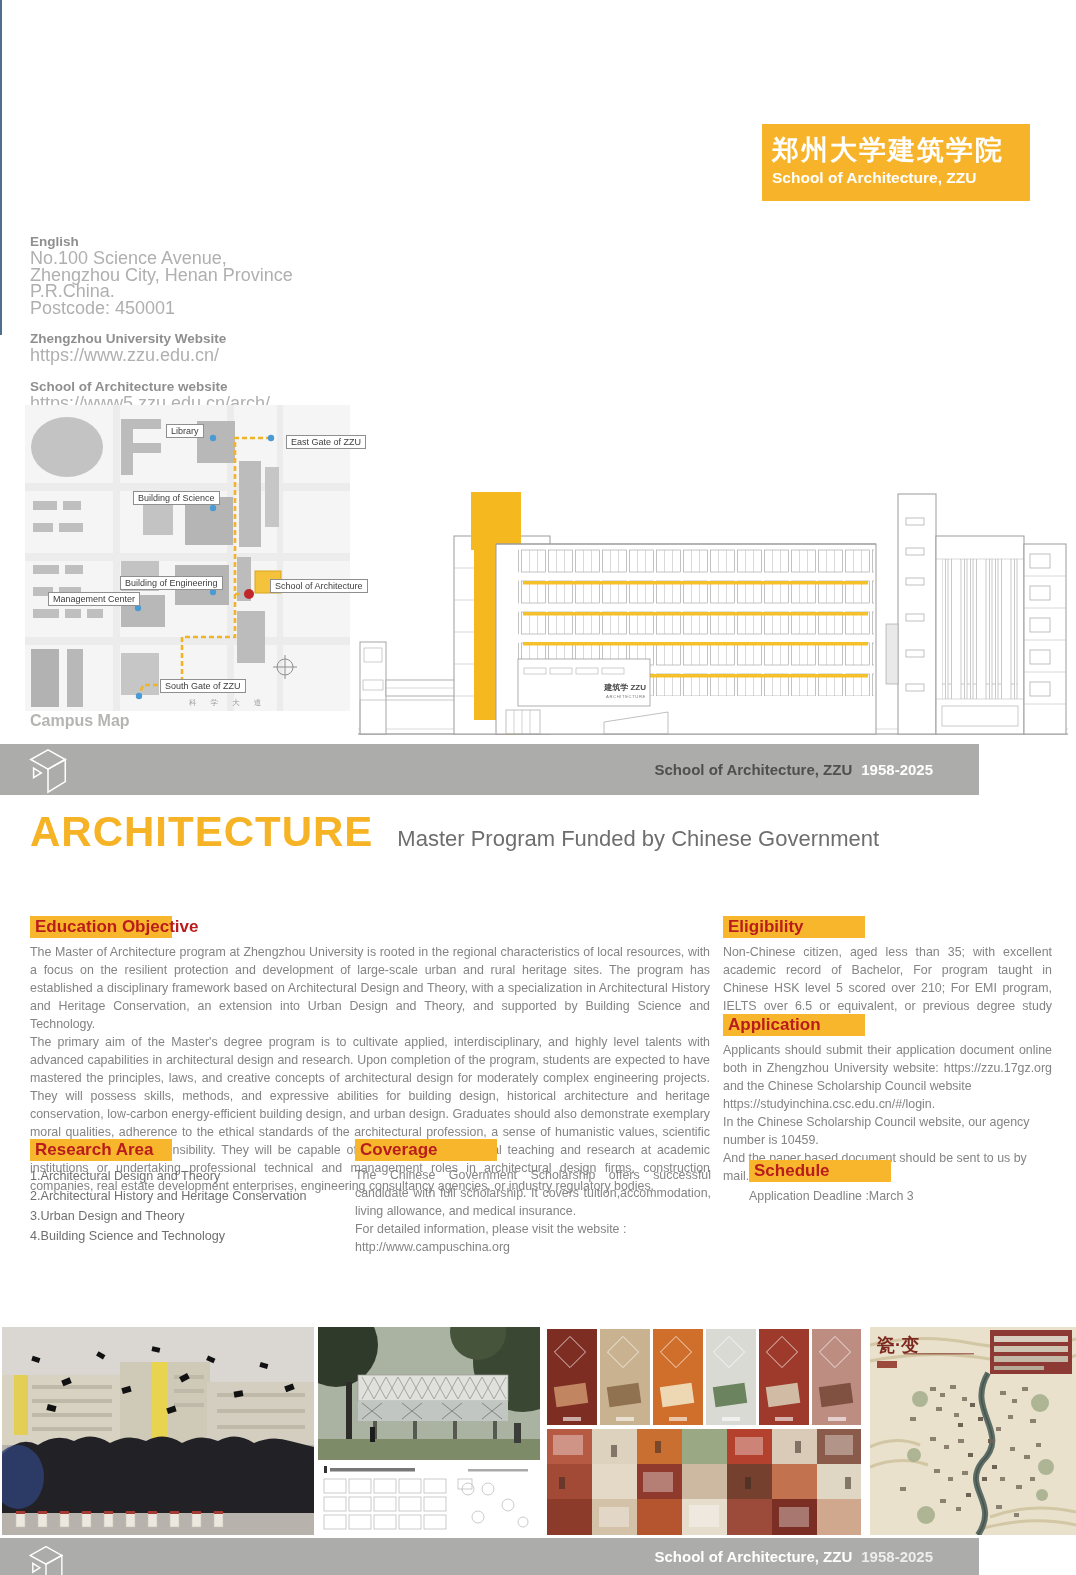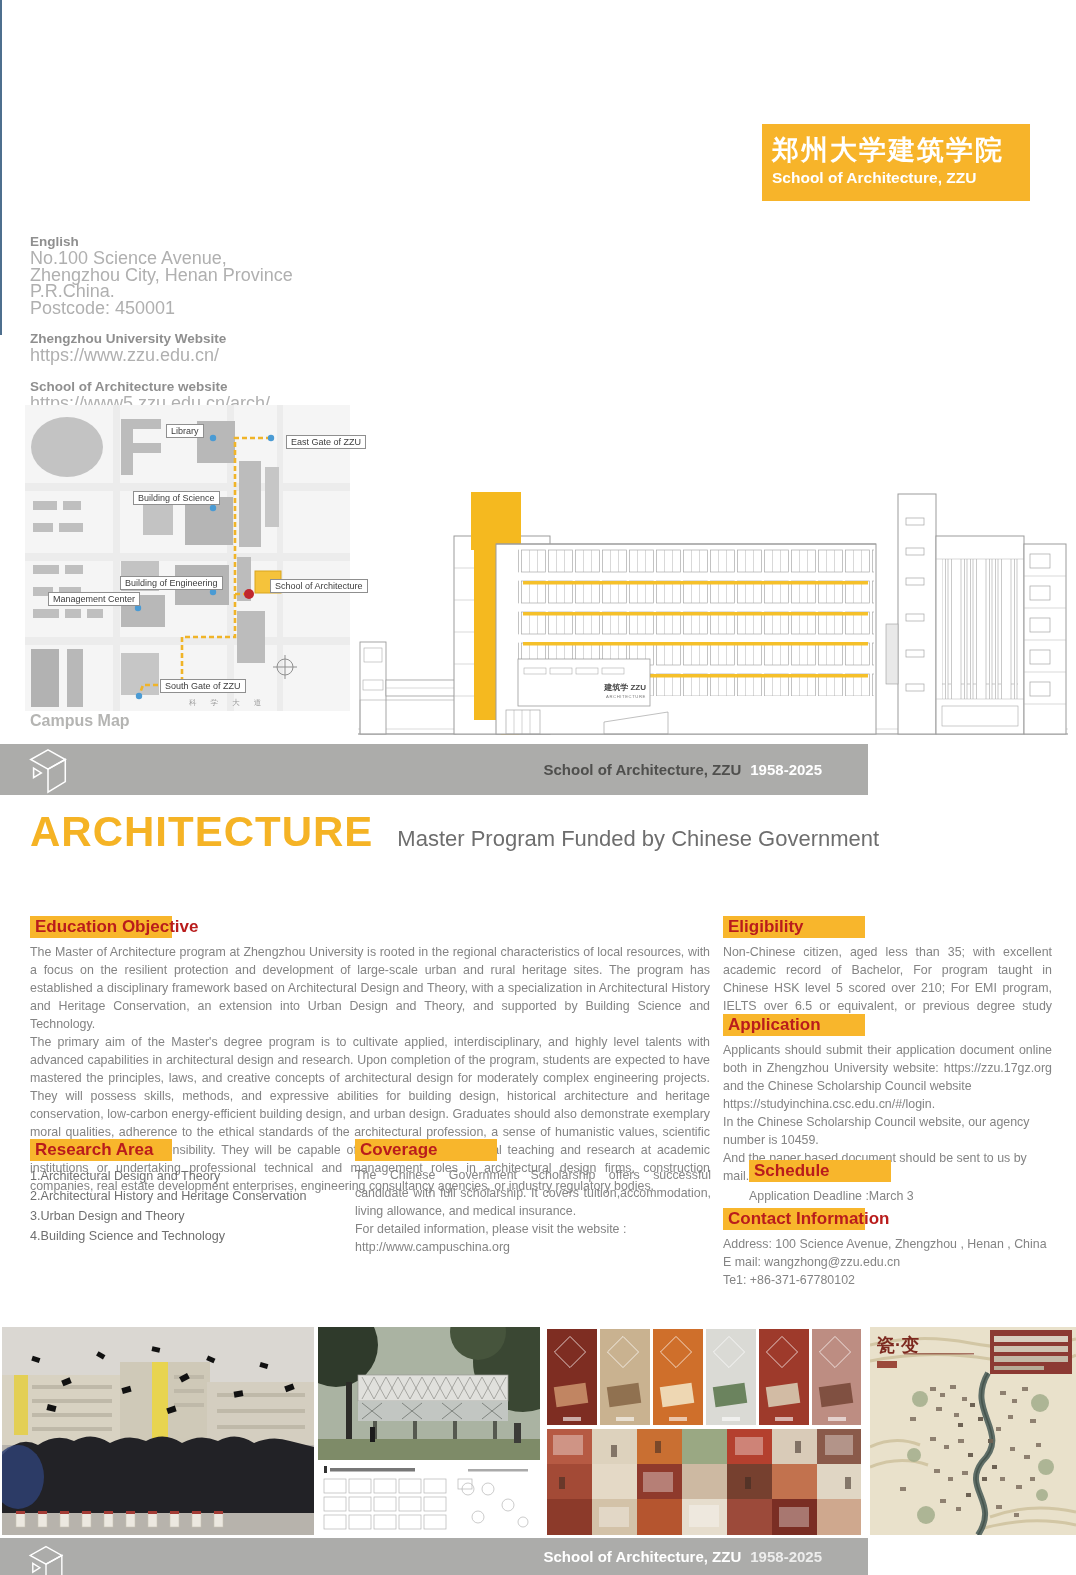--- a/index.html
+++ b/index.html
@@ -19,21 +19,21 @@
   .info-h.sp{margin-top:14px;}
   .info-t{font-size:18px;color:#b0b0b0;line-height:16.5px;}
 
   
   .map{left:25px;top:405px;width:325px;height:306px;background:#f5f5f5;}
   .map-label{position:absolute;background:#fff;border:1px solid #8f8f8f;color:#3c3c3c;
              font-size:9px;line-height:12px;padding:0 4px;white-space:nowrap;}
   .map-caption{left:30px;top:712px;font-size:16px;font-weight:700;color:#b5b5b3;}
 
   
-  .banner{left:0;width:868px;height:51px;background:#ACACAA;}
+  .banner{left:0;width:979px;height:51px;background:#ACACAA;}
   .banner.mid{top:744px;}
   .banner.foot{top:1538px;height:37px;}
   .banner-text{position:absolute;right:46px;top:50%;transform:translateY(-50%);white-space:nowrap;}
   .bt-dark{color:#4f4f4d;font-weight:700;font-size:15px;}
   .bt-light{color:#ffffff;font-weight:700;font-size:15px;margin-left:9px;}
   .bt-white{color:#ffffff;font-weight:700;font-size:15px;}
   .bt-dim{color:rgba(255,255,255,0.78);font-weight:700;font-size:15px;margin-left:9px;}
 
   
   .program{left:30px;top:808px;display:flex;align-items:baseline;gap:24px;}
@@ -307,26 +307,20 @@
     <div class="body nj">https://studyinchina.csc.edu.cn/#/login.</div>
     <div class="body nj">In the Chinese Scholarship Council website, our agency number is 10459.</div>
     <div class="body nj">And the paper based document should be sent to us by mail.</div>
   </div>
 
   <div class="abs" style="left:749px;top:1160px;width:329px;">
     <span class="sec-h">Schedule</span>
     <div class="body nj">Application Deadline :March 3</div>
   </div>
 
-  <div class="abs" style="left:723px;top:1208px;width:329px;">
-    <span class="sec-h">Contact Information</span>
-    <div class="body nj">Address: 100 Science Avenue, Zhengzhou , Henan , China</div>
-    <div class="body nj">E mail: wangzhong@zzu.edu.cn</div>
-    <div class="body nj">Te1: +86-371-67780102</div>
-  </div>
 
   <div class="abs" style="left:2px;top:1327px;">
     <svg width="312" height="208" viewBox="0 0 312 208">
       <rect width="312" height="208" fill="#dad7d2"></rect>
       <rect x="0" y="48" width="120" height="72" fill="#d8d2c2"></rect>
       <rect x="118" y="35" width="90" height="85" fill="#cfc9b8"></rect>
       <rect x="205" y="55" width="107" height="65" fill="#d4cec0"></rect>
       <rect x="12" y="48" width="14" height="60" fill="#e3cf55"></rect>
       <rect x="150" y="35" width="16" height="85" fill="#e8d44f"></rect>
       <g fill="#bfb9a9">

